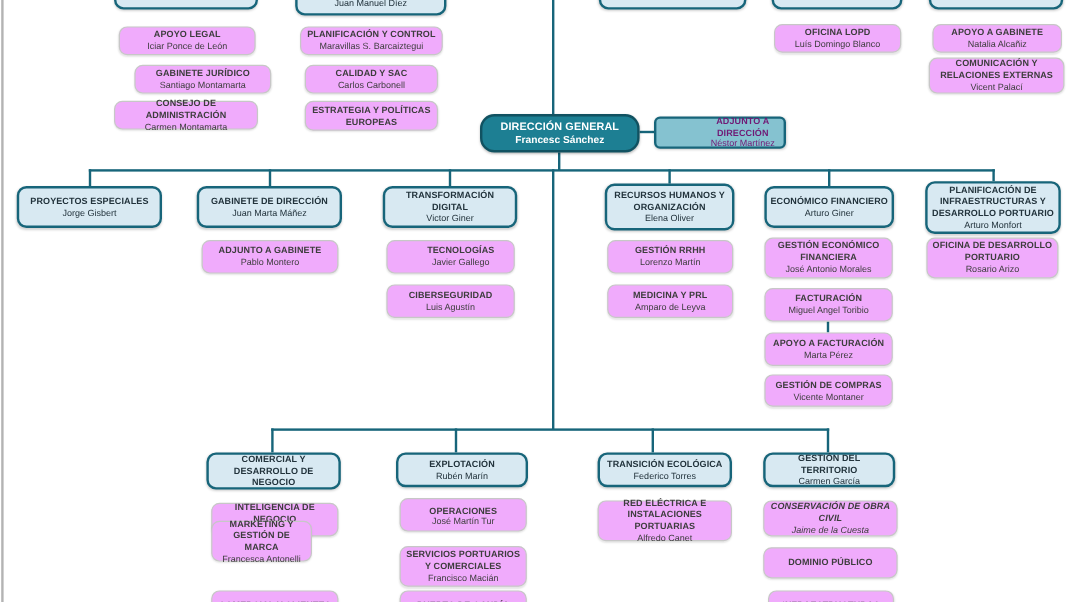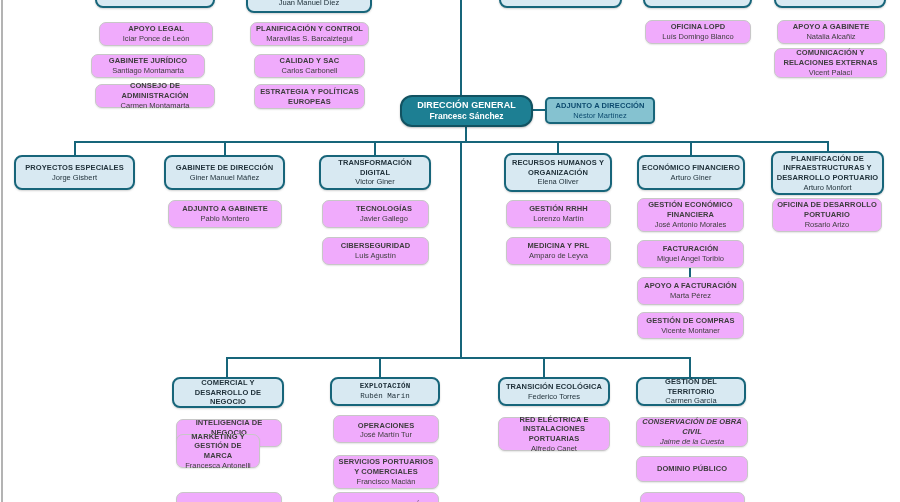--- a/index.html
+++ b/index.html
@@ -20,21 +20,21 @@
     background:#d8e9f2; border:2px solid #17657a; border-radius:8px;
     color:#22333c; box-shadow:0 1px 2px rgba(0,0,0,0.18);
   }
   .cut { justify-content:flex-end; padding-bottom:3px; }
   .root {
     background:#1d7f93; border:2px solid #115261; border-radius:12px;
     color:#ffffff; box-shadow:0 1px 2px rgba(0,0,0,0.25);
   }
   .adj {
     background:#85c2d0; border:2px solid #17657a; border-radius:5px;
-    color:#0c4a6e; box-shadow:0 1px 2px rgba(0,0,0,0.18);
+    color:#701a75; box-shadow:0 1px 2px rgba(0,0,0,0.18);padding-left:41px;
   }
   .t  { font-size:7.5px; font-weight:bold; letter-spacing:0.1px; }
   .n  { font-size:7.5px; }
   .root .t { font-size:9px; }
   .root .n { font-size:8.5px; font-weight:bold; }
   .line { position:absolute; background:#17657a; }
   .edge { position:absolute; background:#b3b3b3; }
 </style>
 </head>
 <body>
@@ -68,21 +68,21 @@
   <div class="box hdr cut" style="left:499px;top:-16px;width:123px;height:24px;">
     <div class="n">Xavier Moll</div>
   </div>
   <div class="box hdr cut" style="left:643px;top:-18px;width:109px;height:26px;"></div>
   <div class="box hdr cut" style="left:774px;top:-18px;width:112px;height:26px;"></div>
 
   <div class="box child" style="left:99px;top:22px;width:114px;height:24px;">
     <div class="t">APOYO LEGAL</div>
     <div class="n">Iciar Ponce de León</div>
   </div>
-  <div class="box child" style="left:91px;top:54px;width:114px;height:24px;">
+  <div class="box child" style="left:112px;top:54px;width:114px;height:24px;">
     <div class="t">GABINETE JURÍDICO</div>
     <div class="n">Santiago Montamarta</div>
   </div>
   <div class="box child" style="left:250px;top:22px;width:119px;height:24px;">
     <div class="t">PLANIFICACIÓN Y CONTROL</div>
     <div class="n">Maravillas S. Barcaiztegui</div>
   </div>
   <div class="box child" style="left:95px;top:84px;width:120px;height:24px;">
     <div class="t">CONSEJO DE ADMINISTRACIÓN</div>
     <div class="n">Carmen Montamarta</div>
@@ -115,21 +115,21 @@
     <div class="t">ADJUNTO A DIRECCIÓN</div>
     <div class="n">Néstor Martínez</div>
   </div>
 
   <div class="box hdr" style="left:14px;top:155px;width:121px;height:35px;">
     <div class="t">PROYECTOS ESPECIALES</div>
     <div class="n">Jorge Gisbert</div>
   </div>
   <div class="box hdr" style="left:164px;top:155px;width:121px;height:35px;">
     <div class="t">GABINETE DE DIRECCIÓN</div>
-    <div class="n">Giner Manuel Máñez</div>
+    <div class="n">Juan Marta Máñez</div>
   </div>
   <div class="box hdr" style="left:319px;top:155px;width:112px;height:35px;">
     <div class="t">TRANSFORMACIÓN DIGITAL</div>
     <div class="n">Victor Giner</div>
   </div>
   <div class="box hdr" style="left:504px;top:153px;width:108px;height:39px;">
     <div class="t">RECURSOS HUMANOS Y ORGANIZACIÓN</div>
     <div class="n">Elena Oliver</div>
   </div>
   <div class="box hdr" style="left:637px;top:155px;width:108px;height:35px;">
@@ -178,21 +178,21 @@
     <div class="n">Vicente Montaner</div>
   </div>
   <div class="box child" style="left:772px;top:198px;width:110px;height:34px;">
     <div class="t">OFICINA DE DESARROLLO PORTUARIO</div>
     <div class="n">Rosario Arizo</div>
   </div>
 
   <div class="box hdr" style="left:172px;top:377px;width:112px;height:31px;">
     <div class="t">COMERCIAL Y DESARROLLO DE NEGOCIO</div>
   </div>
-  <div class="box hdr" style="left:330px;top:377px;width:110px;height:29px;font-family:Liberation Mono, monospace;">
+  <div class="box hdr" style="left:330px;top:377px;width:110px;height:29px;">
     <div class="t">EXPLOTACIÓN</div>
     <div class="n">Rubén Marín</div>
   </div>
   <div class="box hdr" style="left:498px;top:377px;width:112px;height:29px;">
     <div class="t">TRANSICIÓN ECOLÓGICA</div>
     <div class="n">Federico Torres</div>
   </div>
   <div class="box hdr" style="left:636px;top:377px;width:110px;height:29px;">
     <div class="t">GESTIÓN DEL TERRITORIO</div>
     <div class="n">Carmen García</div>

